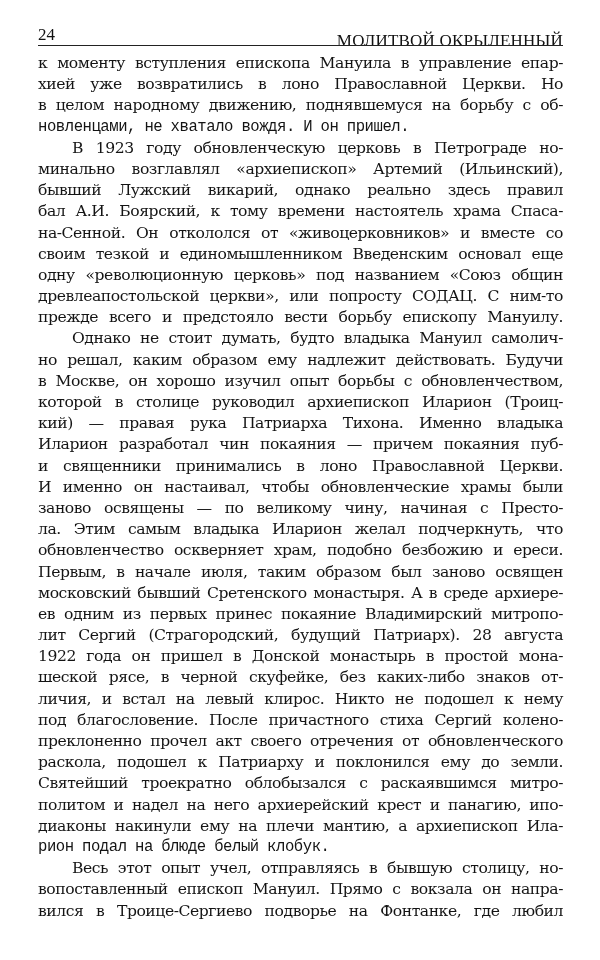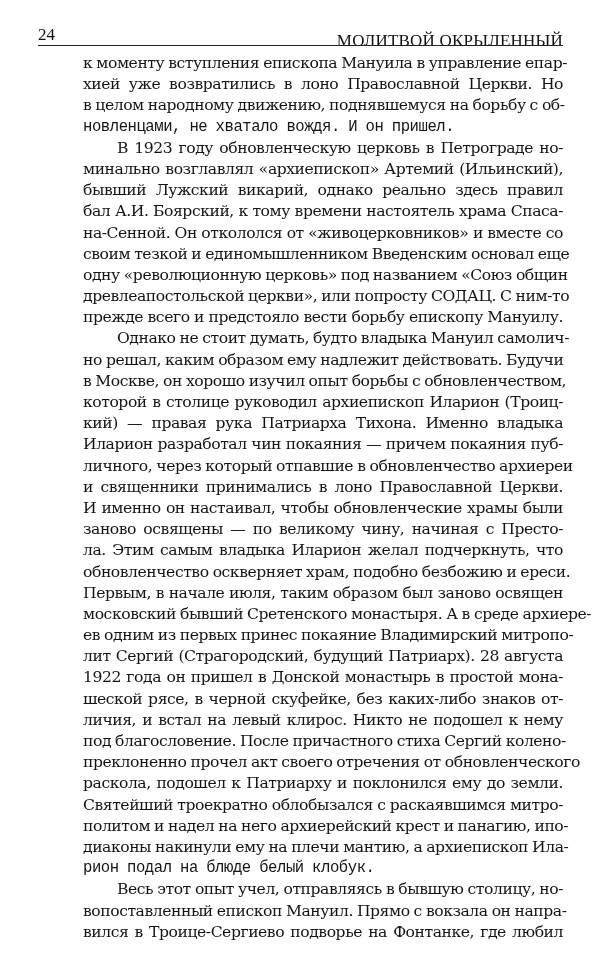--- a/index.html
+++ b/index.html
@@ -62,21 +62,20 @@
       letter-spacing: -0.45px;
       word-spacing: -0.5px;
     }
     .line {
       display: block;
       height: 21.2px;
       white-space: nowrap;
       text-align: justify;
       text-align-last: justify;
       overflow: visible;
-      margin-left: 45px;
     }
     .line.last {
       text-align-last: left;
       font-family: Liberation Mono, monospace;
     }
     .line.indent {
       padding-left: 34px;
     }
   </style>
 </head>
@@ -112,21 +111,20 @@
       <span class="line">прежде всего и предстояло вести борьбу епископу Мануилу.</span>
     </div>
 
     <div>
       <span class="line indent">Однако не стоит думать, будто владыка Мануил самолич-</span>
       <span class="line">но решал, каким образом ему надлежит действовать. Будучи</span>
       <span class="line">в Москве, он хорошо изучил опыт борьбы с обновленчеством,</span>
       <span class="line">которой в столице руководил архиепископ Иларион (Троиц-</span>
       <span class="line">кий) — правая рука Патриарха Тихона. Именно владыка</span>
       <span class="line">Иларион разработал чин покаяния — причем покаяния пуб-</span>
-      <span class="line">личного, через который отпавшие в обновленчество архиереи</span>
       <span class="line">и священники принимались в лоно Православной Церкви.</span>
       <span class="line">И именно он настаивал, чтобы обновленческие храмы были</span>
       <span class="line">заново освящены — по великому чину, начиная с Престо-</span>
       <span class="line">ла. Этим самым владыка Иларион желал подчеркнуть, что</span>
       <span class="line">обновленчество оскверняет храм, подобно безбожию и ереси.</span>
       <span class="line">Первым, в начале июля, таким образом был заново освящен</span>
       <span class="line">московский бывший Сретенского монастыря. А в среде архиере-</span>
       <span class="line">ев одним из первых принес покаяние Владимирский митропо-</span>
       <span class="line">лит Сергий (Страгородский, будущий Патриарх). 28 августа</span>
       <span class="line">1922 года он пришел в Донской монастырь в простой мона-</span>

